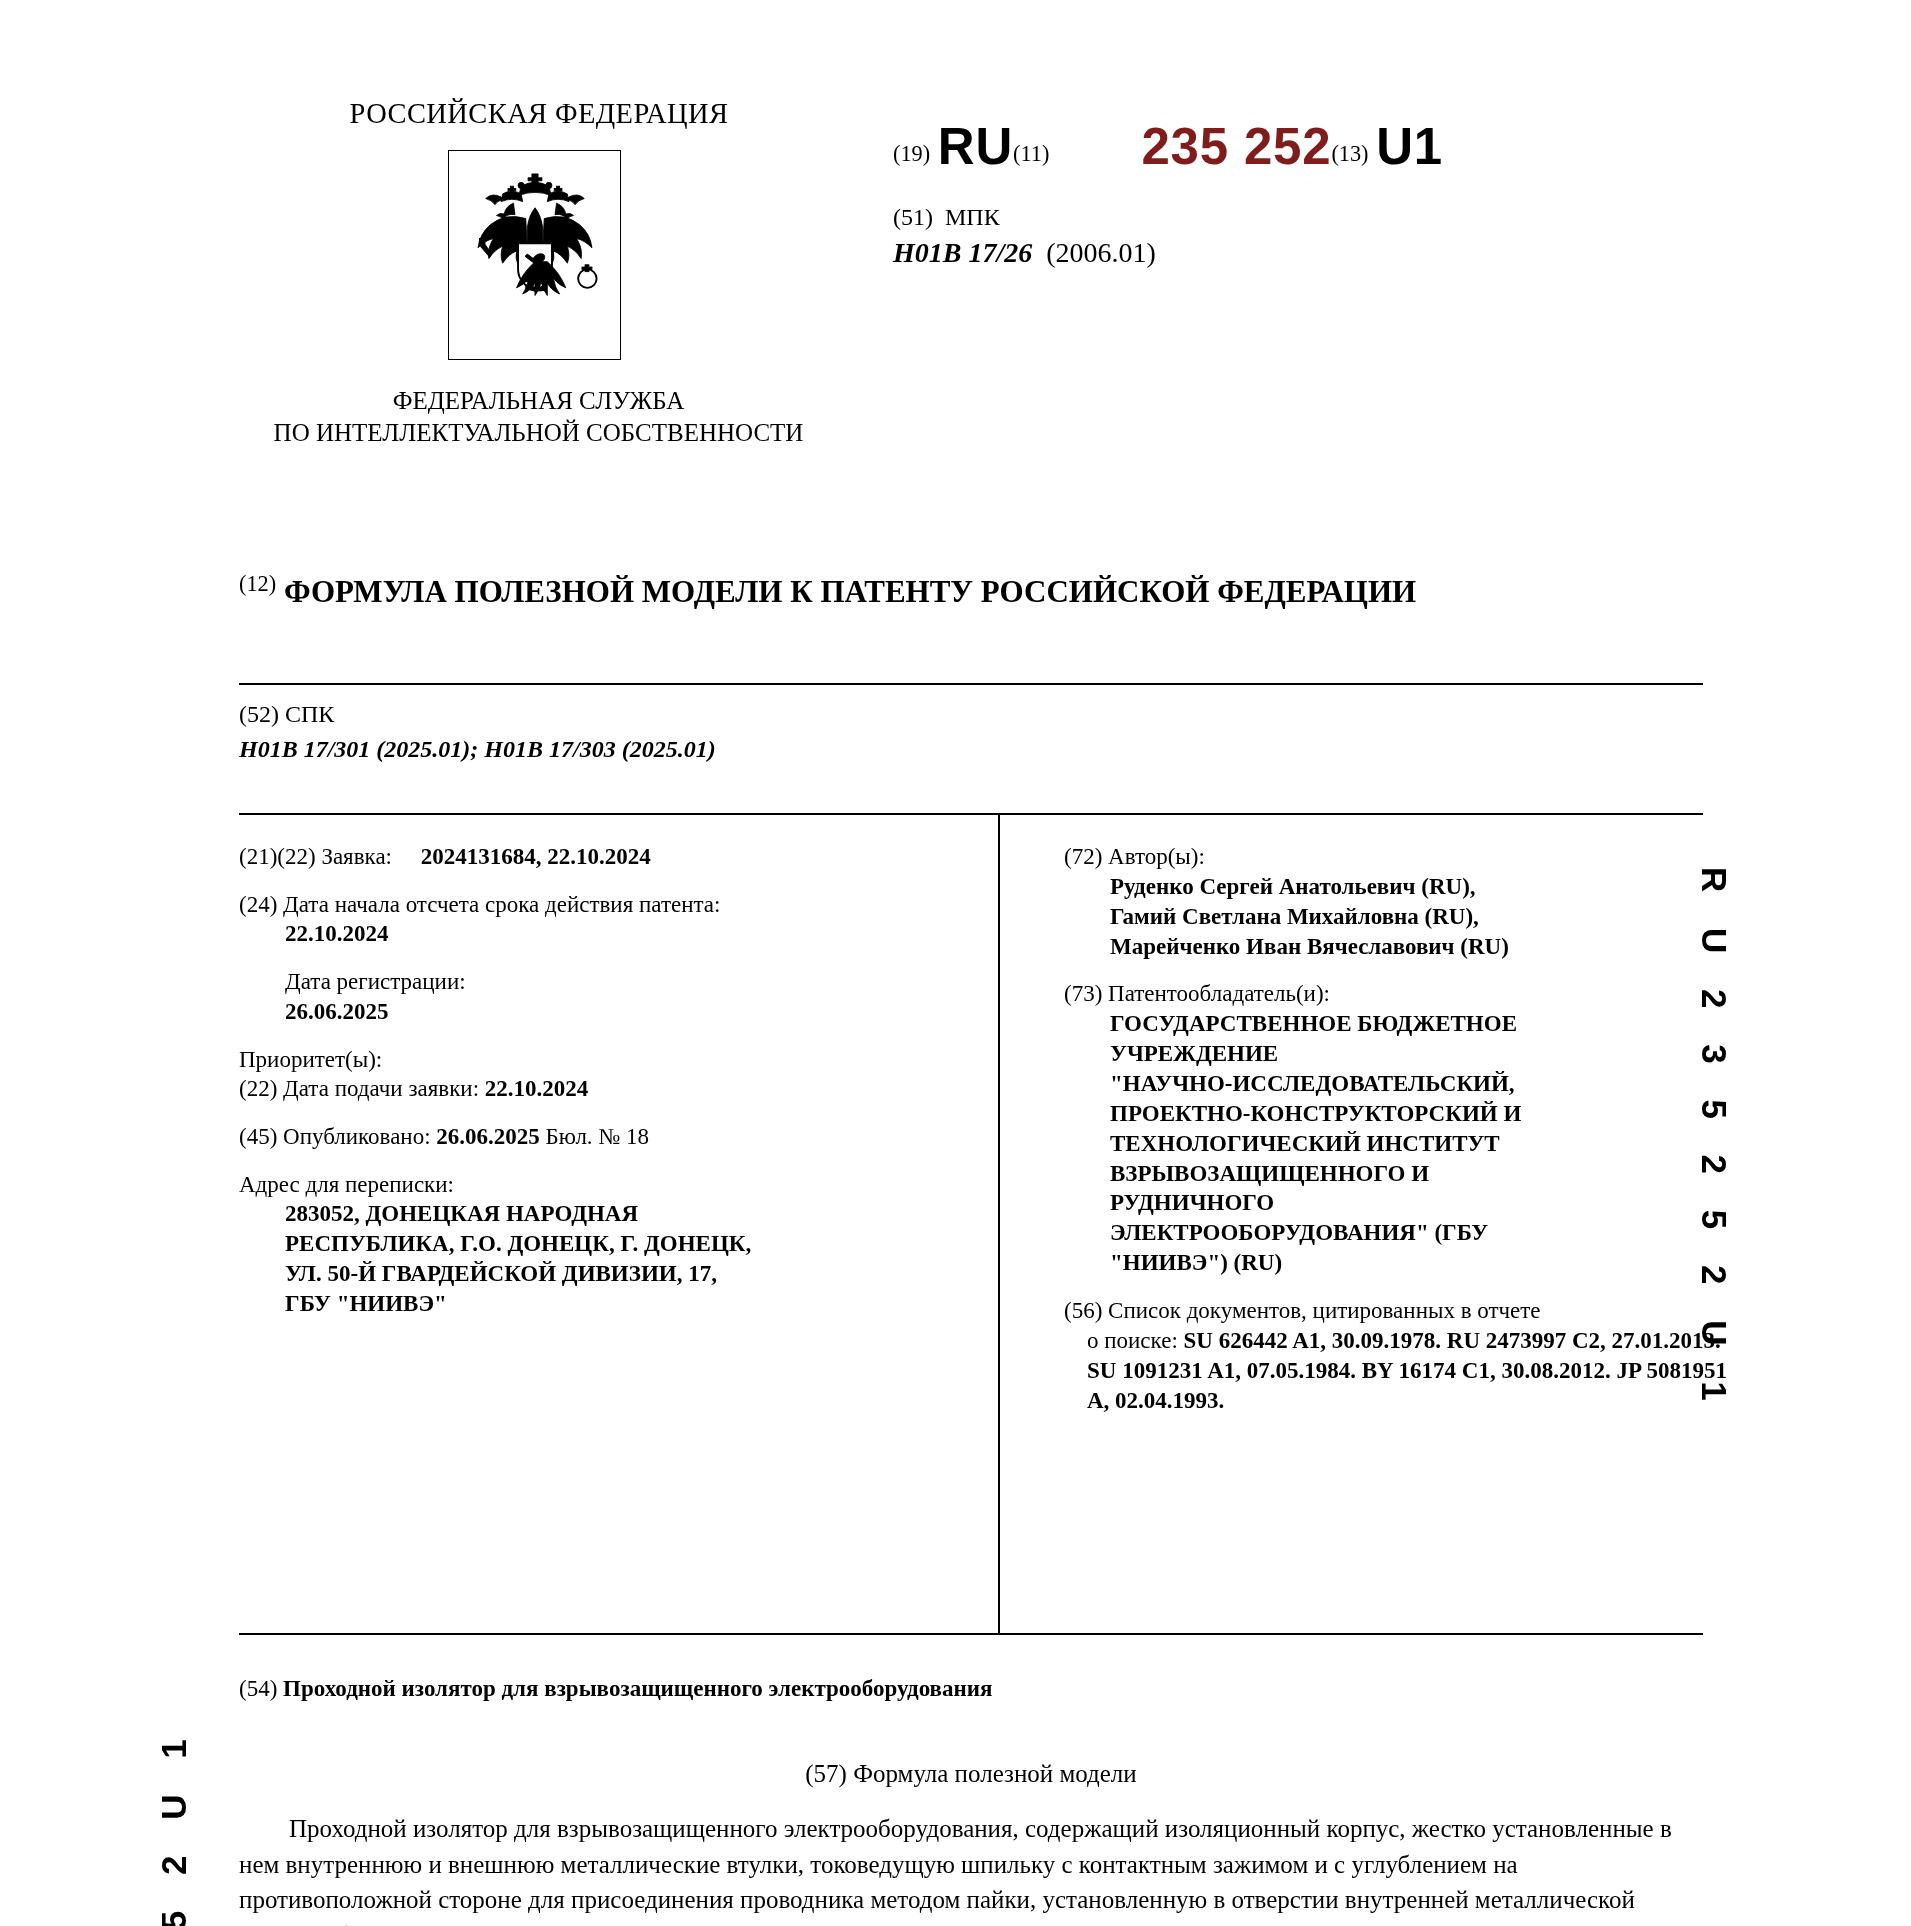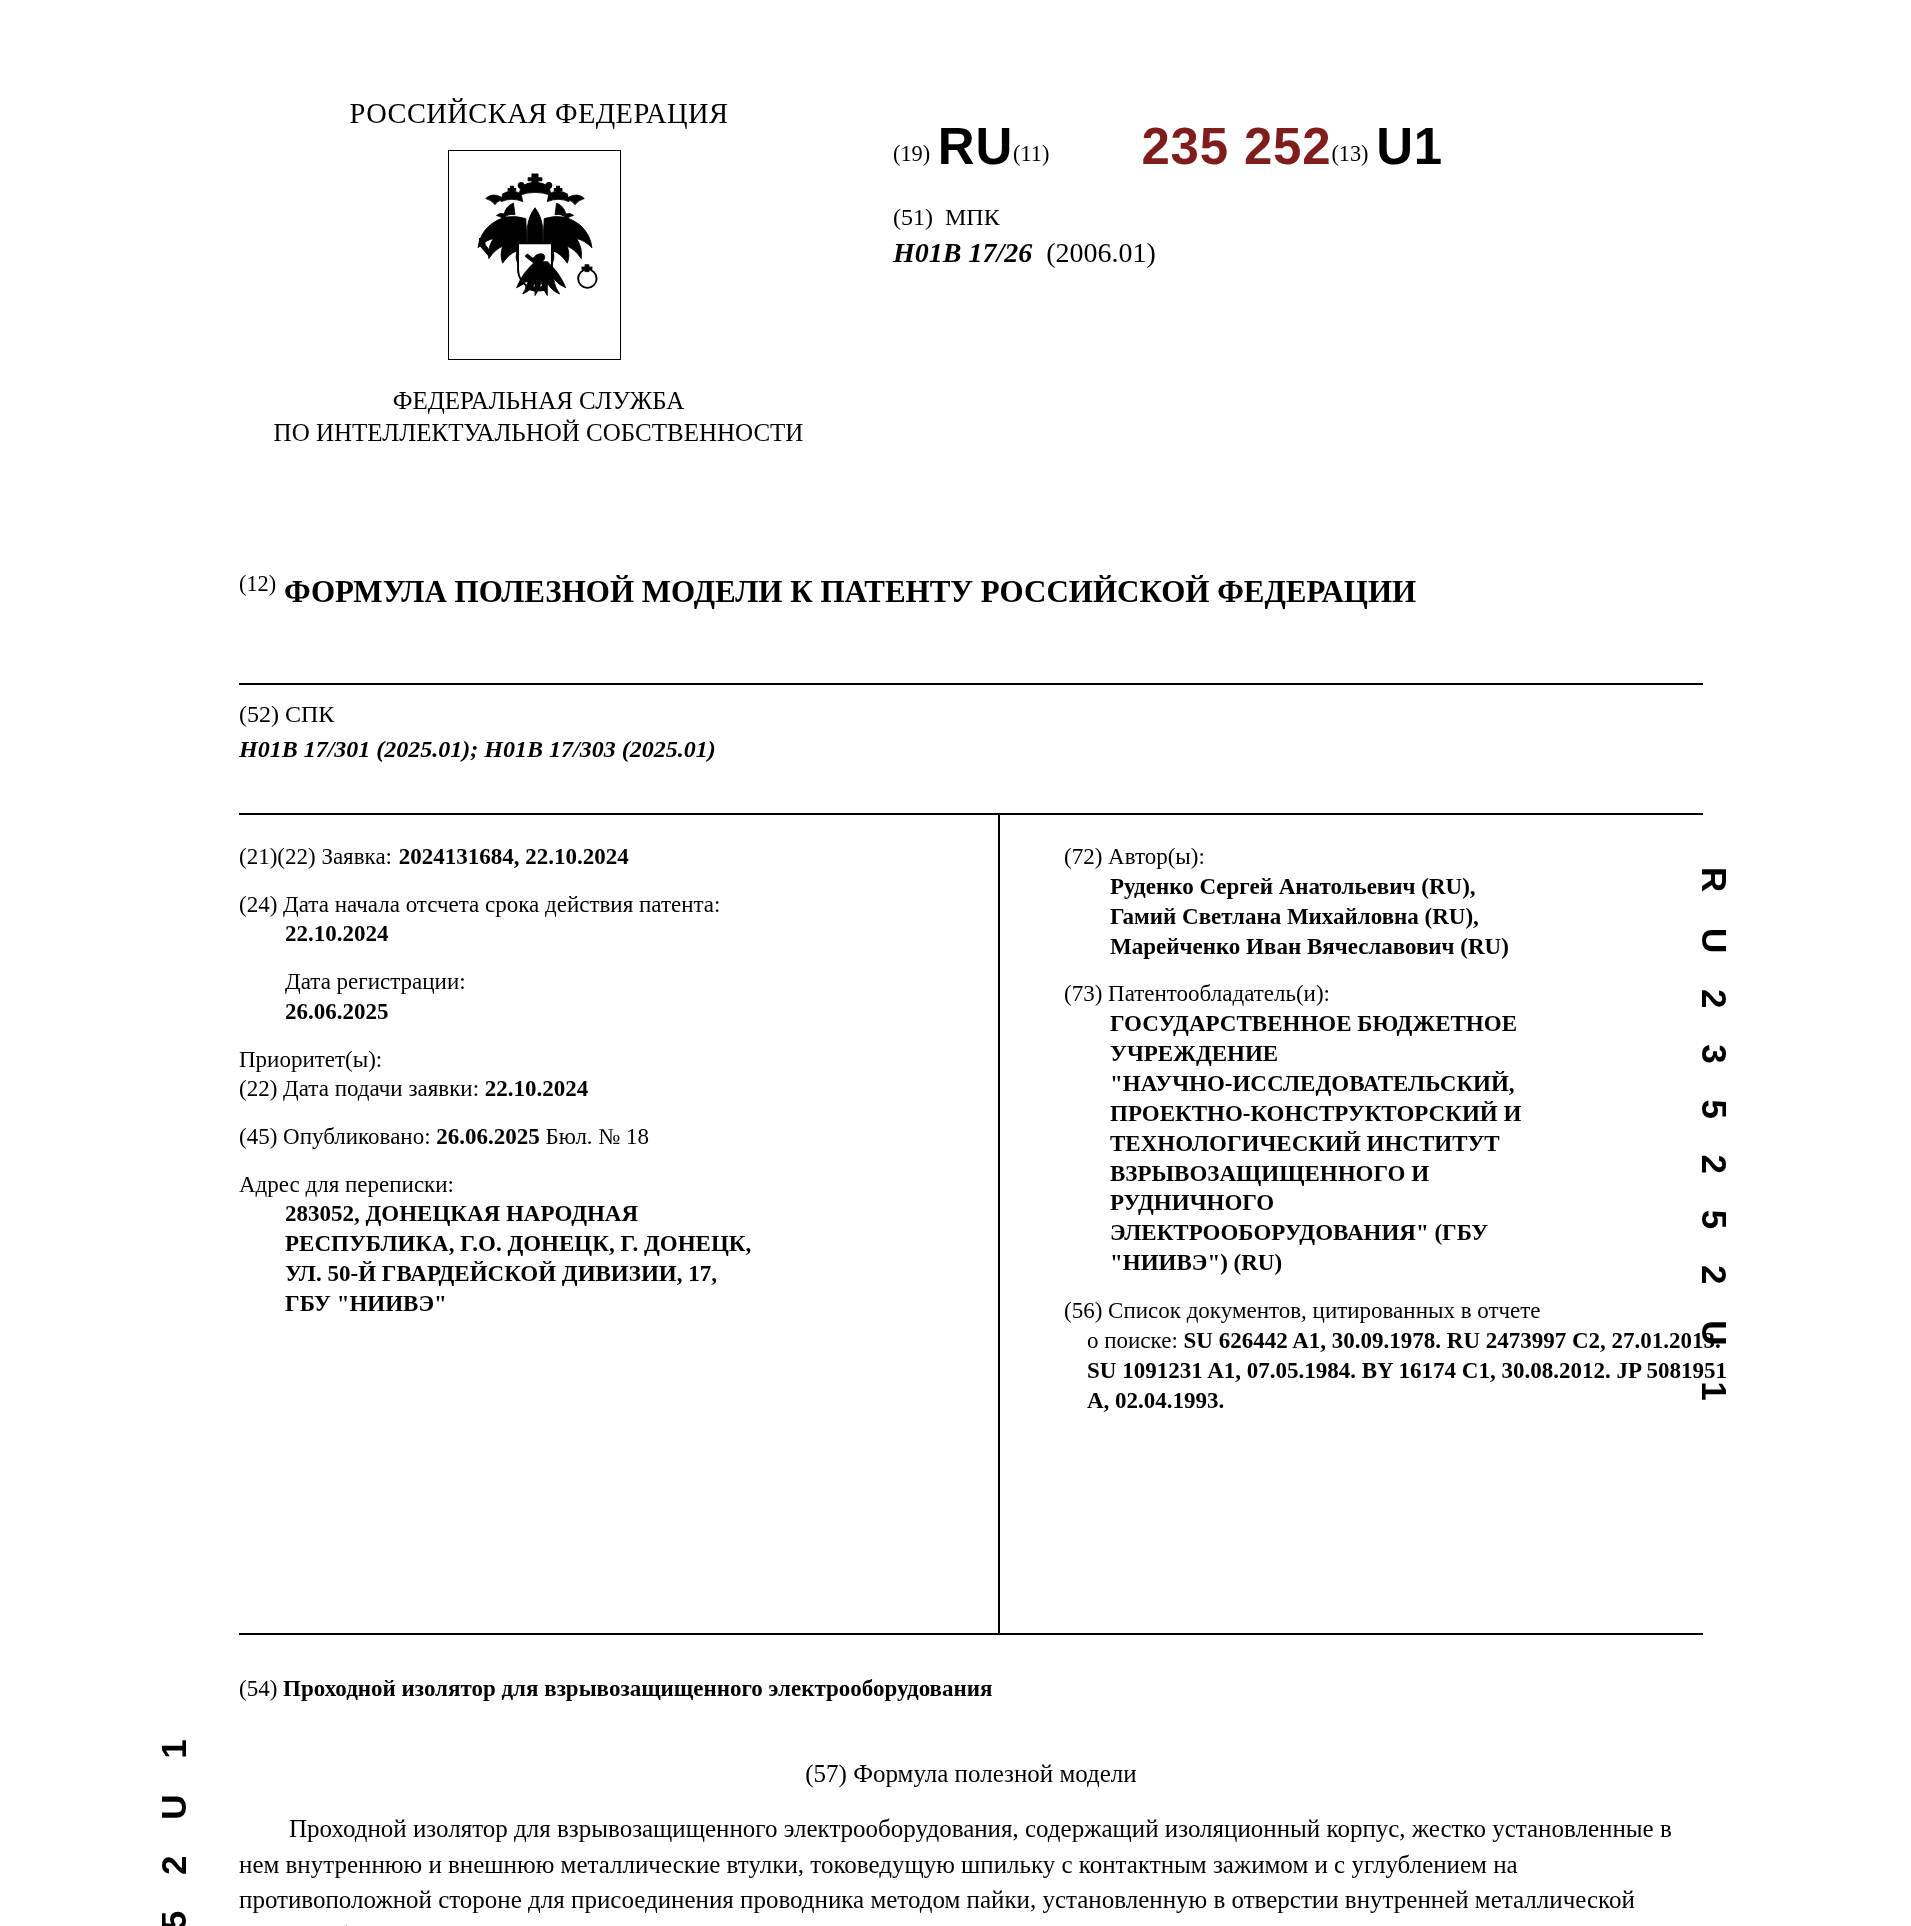--- a/index.html
+++ b/index.html
@@ -330,21 +330,21 @@
   <div class="cpc-value">H01B 17/301 (2025.01); H01B 17/303 (2025.01)</div>
 
   <div class="rule" style="left:239px; top:813px; width:1464px;"></div>
   <div class="vrule" style="left:998px; top:813px; height:821px;"></div>
   <div class="rule" style="left:239px; top:1633px; width:1464px;"></div>
 
   <div class="bib-left">
 
     <div class="fld">
       <span>(21)(22) Заявка:</span>
-      <span class="bold" style="margin-left:1px;">2024131684,  22.10.2024</span>
+      <span class="bold" style="margin-left:23px;">2024131684,  22.10.2024</span>
     </div>
 
     <div class="fld">
       <div>(24) Дата начала отсчета срока действия патента:</div>
       <div class="ind bold">22.10.2024</div>
     </div>
 
     <div class="fld">
       <div class="ind">Дата регистрации:</div>
       <div class="ind bold">26.06.2025</div>

